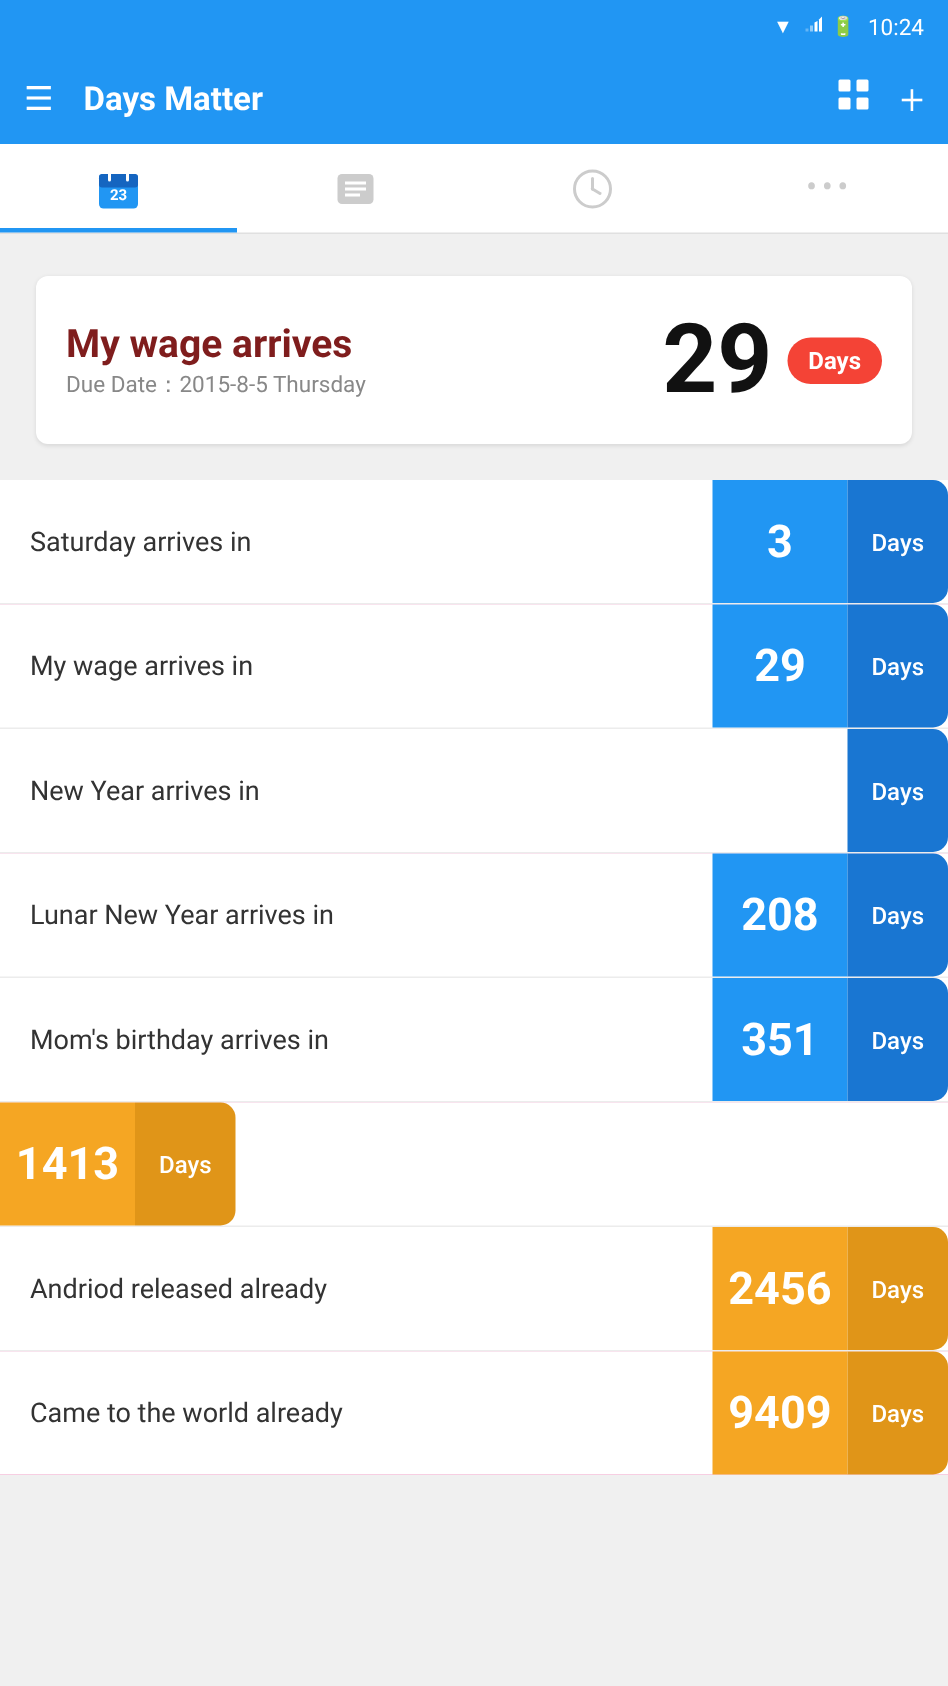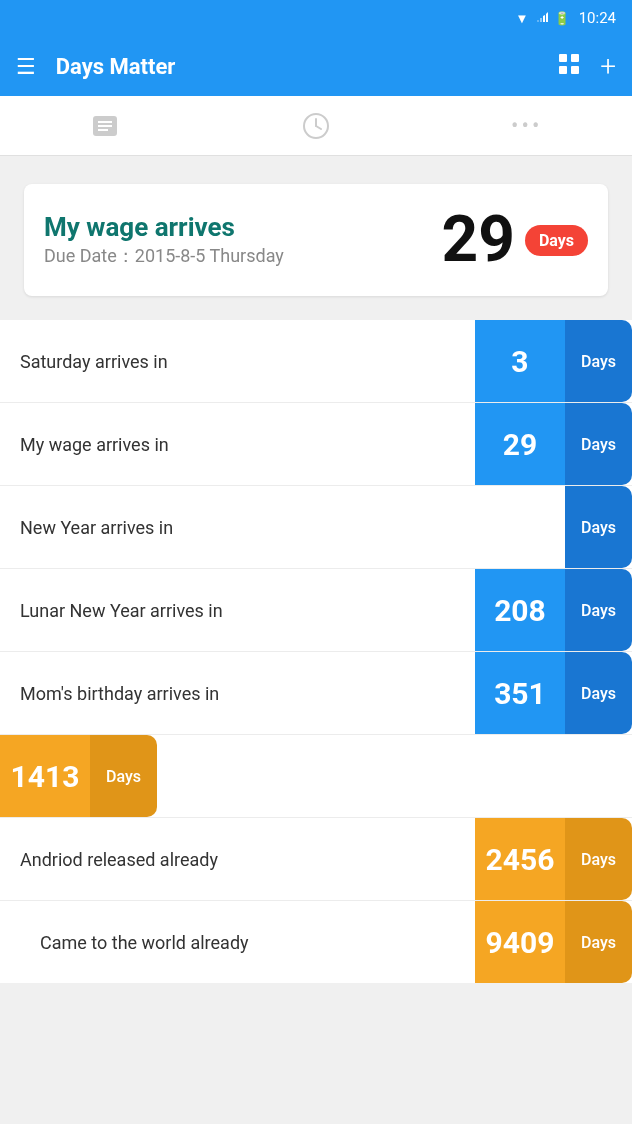--- a/index.html
+++ b/index.html
@@ -102,24 +102,24 @@
       border-radius: 8px;
       padding: 24px 20px;
       display: flex;
       align-items: center;
       justify-content: space-between;
       box-shadow: 0 1px 3px rgba(0,0,0,0.1);
     }
     .featured-card .card-left .card-title {
       font-size: 26px;
       font-weight: bold;
-      color: #0f766e;
+      color: #7f1d1d;
     }
     .featured-card .card-left .card-subtitle {
-      font-size: 18px;
+      font-size: 15px;
       color: #888;
       margin-top: 2px;
     }
     .featured-card .card-right {
       display: flex;
       align-items: center;
       gap: 10px;
     }
     .featured-card .card-number {
       font-size: 64px;
@@ -143,21 +143,20 @@
 
     .list-item-row {
       display: flex;
       align-items: center;
       min-height: 82px;
       border-bottom: 1px solid #ececec;
       background: white;
     }
     .list-item-row:last-child {
       border-bottom: none;
-      padding-left: 20px;
     }
 
     .item-text {
       flex: 1;
       font-size: 18px;
       color: #333;
       padding-left: 20px;
     }
 
     .item-badge {
@@ -226,20 +225,32 @@
         <rect x="13" y="1" width="8" height="8" rx="1"></rect>
         <rect x="1" y="13" width="8" height="8" rx="1"></rect>
         <rect x="13" y="13" width="8" height="8" rx="1"></rect>
       </svg>
     </span>
     <span class="action-icon" style="font-size:28px;font-weight:300;">+</span>
   </div>
 </div>
 
 <div class="tab-bar">
+  <div class="tab-item active">
+    <svg width="30" height="30" viewBox="0 0 30 30">
+      <rect x="2" y="5" width="26" height="23" rx="3" fill="#2196f3"></rect>
+      <rect x="2" y="5" width="26" height="10" rx="3" fill="#2196f3"></rect>
+      <rect x="2" y="11" width="26" height="4" fill="#2196f3"></rect>
+      <rect x="4" y="12" width="22" height="15" rx="2" fill="#2196f3"></rect>
+      <rect x="2" y="5" width="26" height="9" rx="2" fill="#1565c0"></rect>
+      <text x="15" y="22" text-anchor="middle" font-size="10" font-weight="bold" fill="white">23</text>
+      <line x1="9" y1="3" x2="9" y2="9" stroke="white" stroke-width="2" stroke-linecap="round"></line>
+      <line x1="21" y1="3" x2="21" y2="9" stroke="white" stroke-width="2" stroke-linecap="round"></line>
+    </svg>
+  </div>
   <div class="tab-item">
     <svg width="28" height="28" viewBox="0 0 28 28">
       <rect x="2" y="4" width="24" height="20" rx="3" fill="#ccc"></rect>
       <line x1="7" y1="10" x2="21" y2="10" stroke="white" stroke-width="2"></line>
       <line x1="7" y1="14" x2="21" y2="14" stroke="white" stroke-width="2"></line>
       <line x1="7" y1="18" x2="17" y2="18" stroke="white" stroke-width="2"></line>
     </svg>
   </div>
   <div class="tab-item">
     <svg width="28" height="28" viewBox="0 0 28 28">

